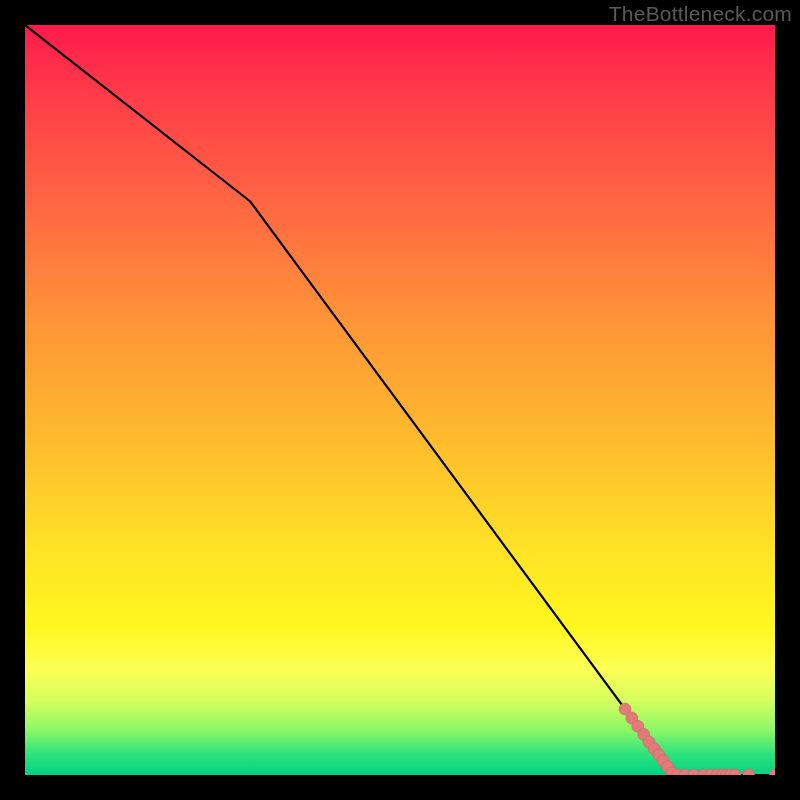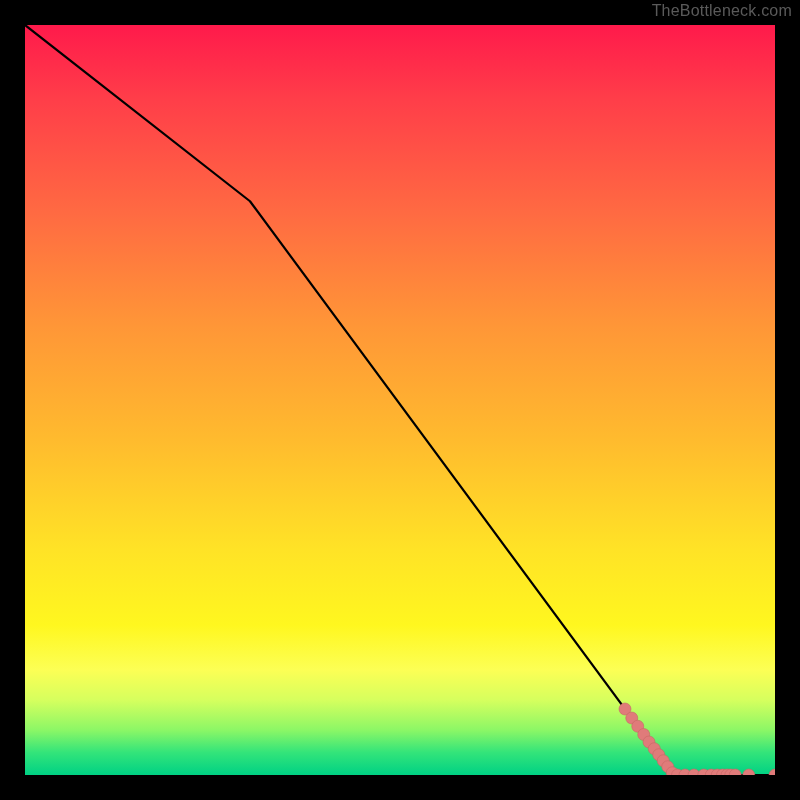--- a/index.html
+++ b/index.html
@@ -15,21 +15,21 @@
     position: relative;
     width: 800px;
     height: 800px;
     background: #000;
   }
   .watermark {
     position: absolute;
     top: 2px;
     right: 8px;
     color: #5a5a5a;
-    font-size: 16px;
+    font-size: 21px;
     font-weight: 500;
     letter-spacing: 0.2px;
     z-index: 20;
   }
   .plot-area {
     position: absolute;
     left: 25px;
     top: 25px;
     width: 750px;
     height: 750px;

